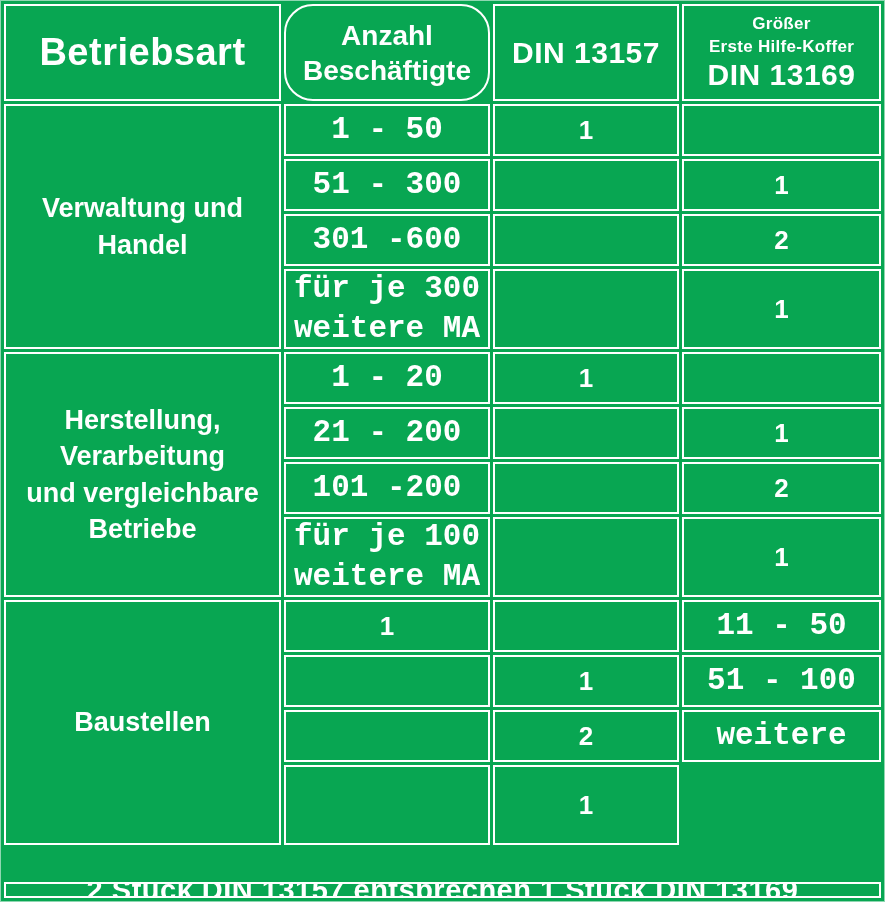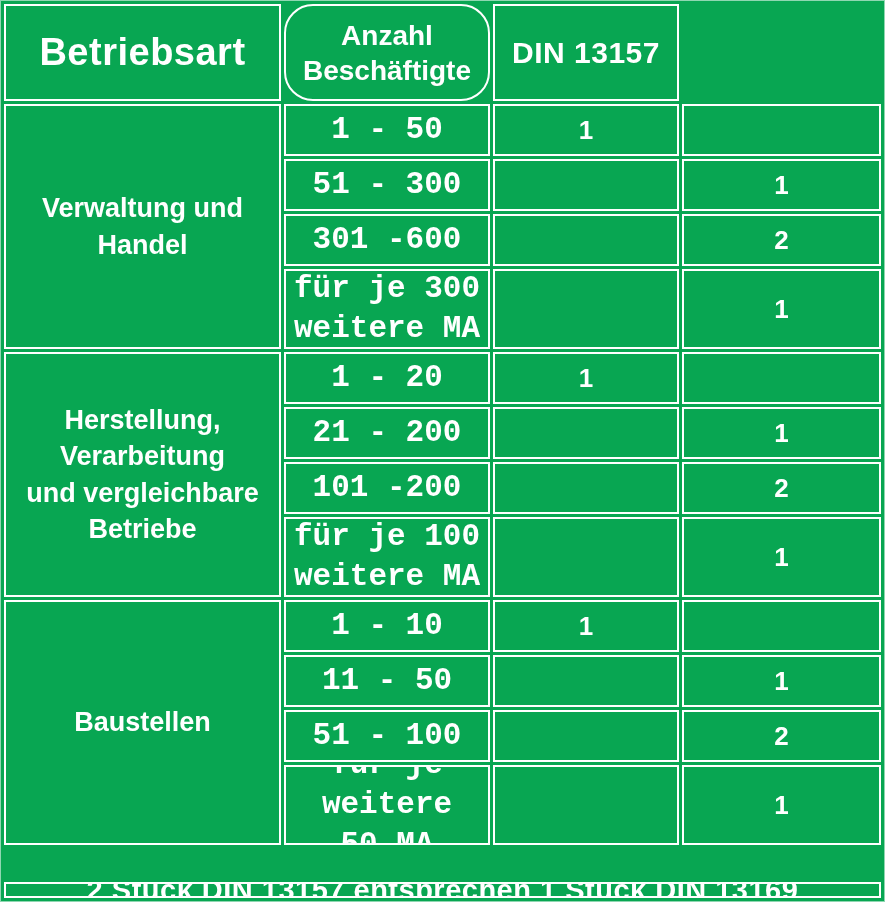--- a/index.html
+++ b/index.html
@@ -47,20 +47,25 @@
 <body>
 
 <div class="table-wrap">
 
   <div class="cell betriebsart">Betriebsart</div>
   <div class="cell anzahl">Anzahl
 Beschäftigte</div>
   <div class="cell">
     <span class="din-big">DIN 13157</span>
   </div>
+  <div class="cell">
+    <span class="din-sub">Größer
+Erste Hilfe-Koffer</span>
+    <span class="din-big">DIN 13169</span>
+  </div>
 
   <div class="cell sec-label">Verwaltung und
 Handel</div>
 
   <div class="cell range">1 - 50</div>
   <div class="cell value">1</div>
   <div class="cell value"></div>
 
   <div class="cell range">51 - 300</div>
   <div class="cell value"></div>
@@ -92,21 +97,20 @@
   <div class="cell value"></div>
   <div class="cell value">2</div>
 
   <div class="cell range">für je 100
 weitere MA</div>
   <div class="cell value"></div>
   <div class="cell value">1</div>
 
   <div class="cell sec-label">Baustellen</div>
 
-  <div class="cell range">1 - 10</div>
   <div class="cell value">1</div>
   <div class="cell value"></div>
 
   <div class="cell range">11 - 50</div>
   <div class="cell value"></div>
   <div class="cell value">1</div>
 
   <div class="cell range">51 - 100</div>
   <div class="cell value"></div>
   <div class="cell value">2</div>

